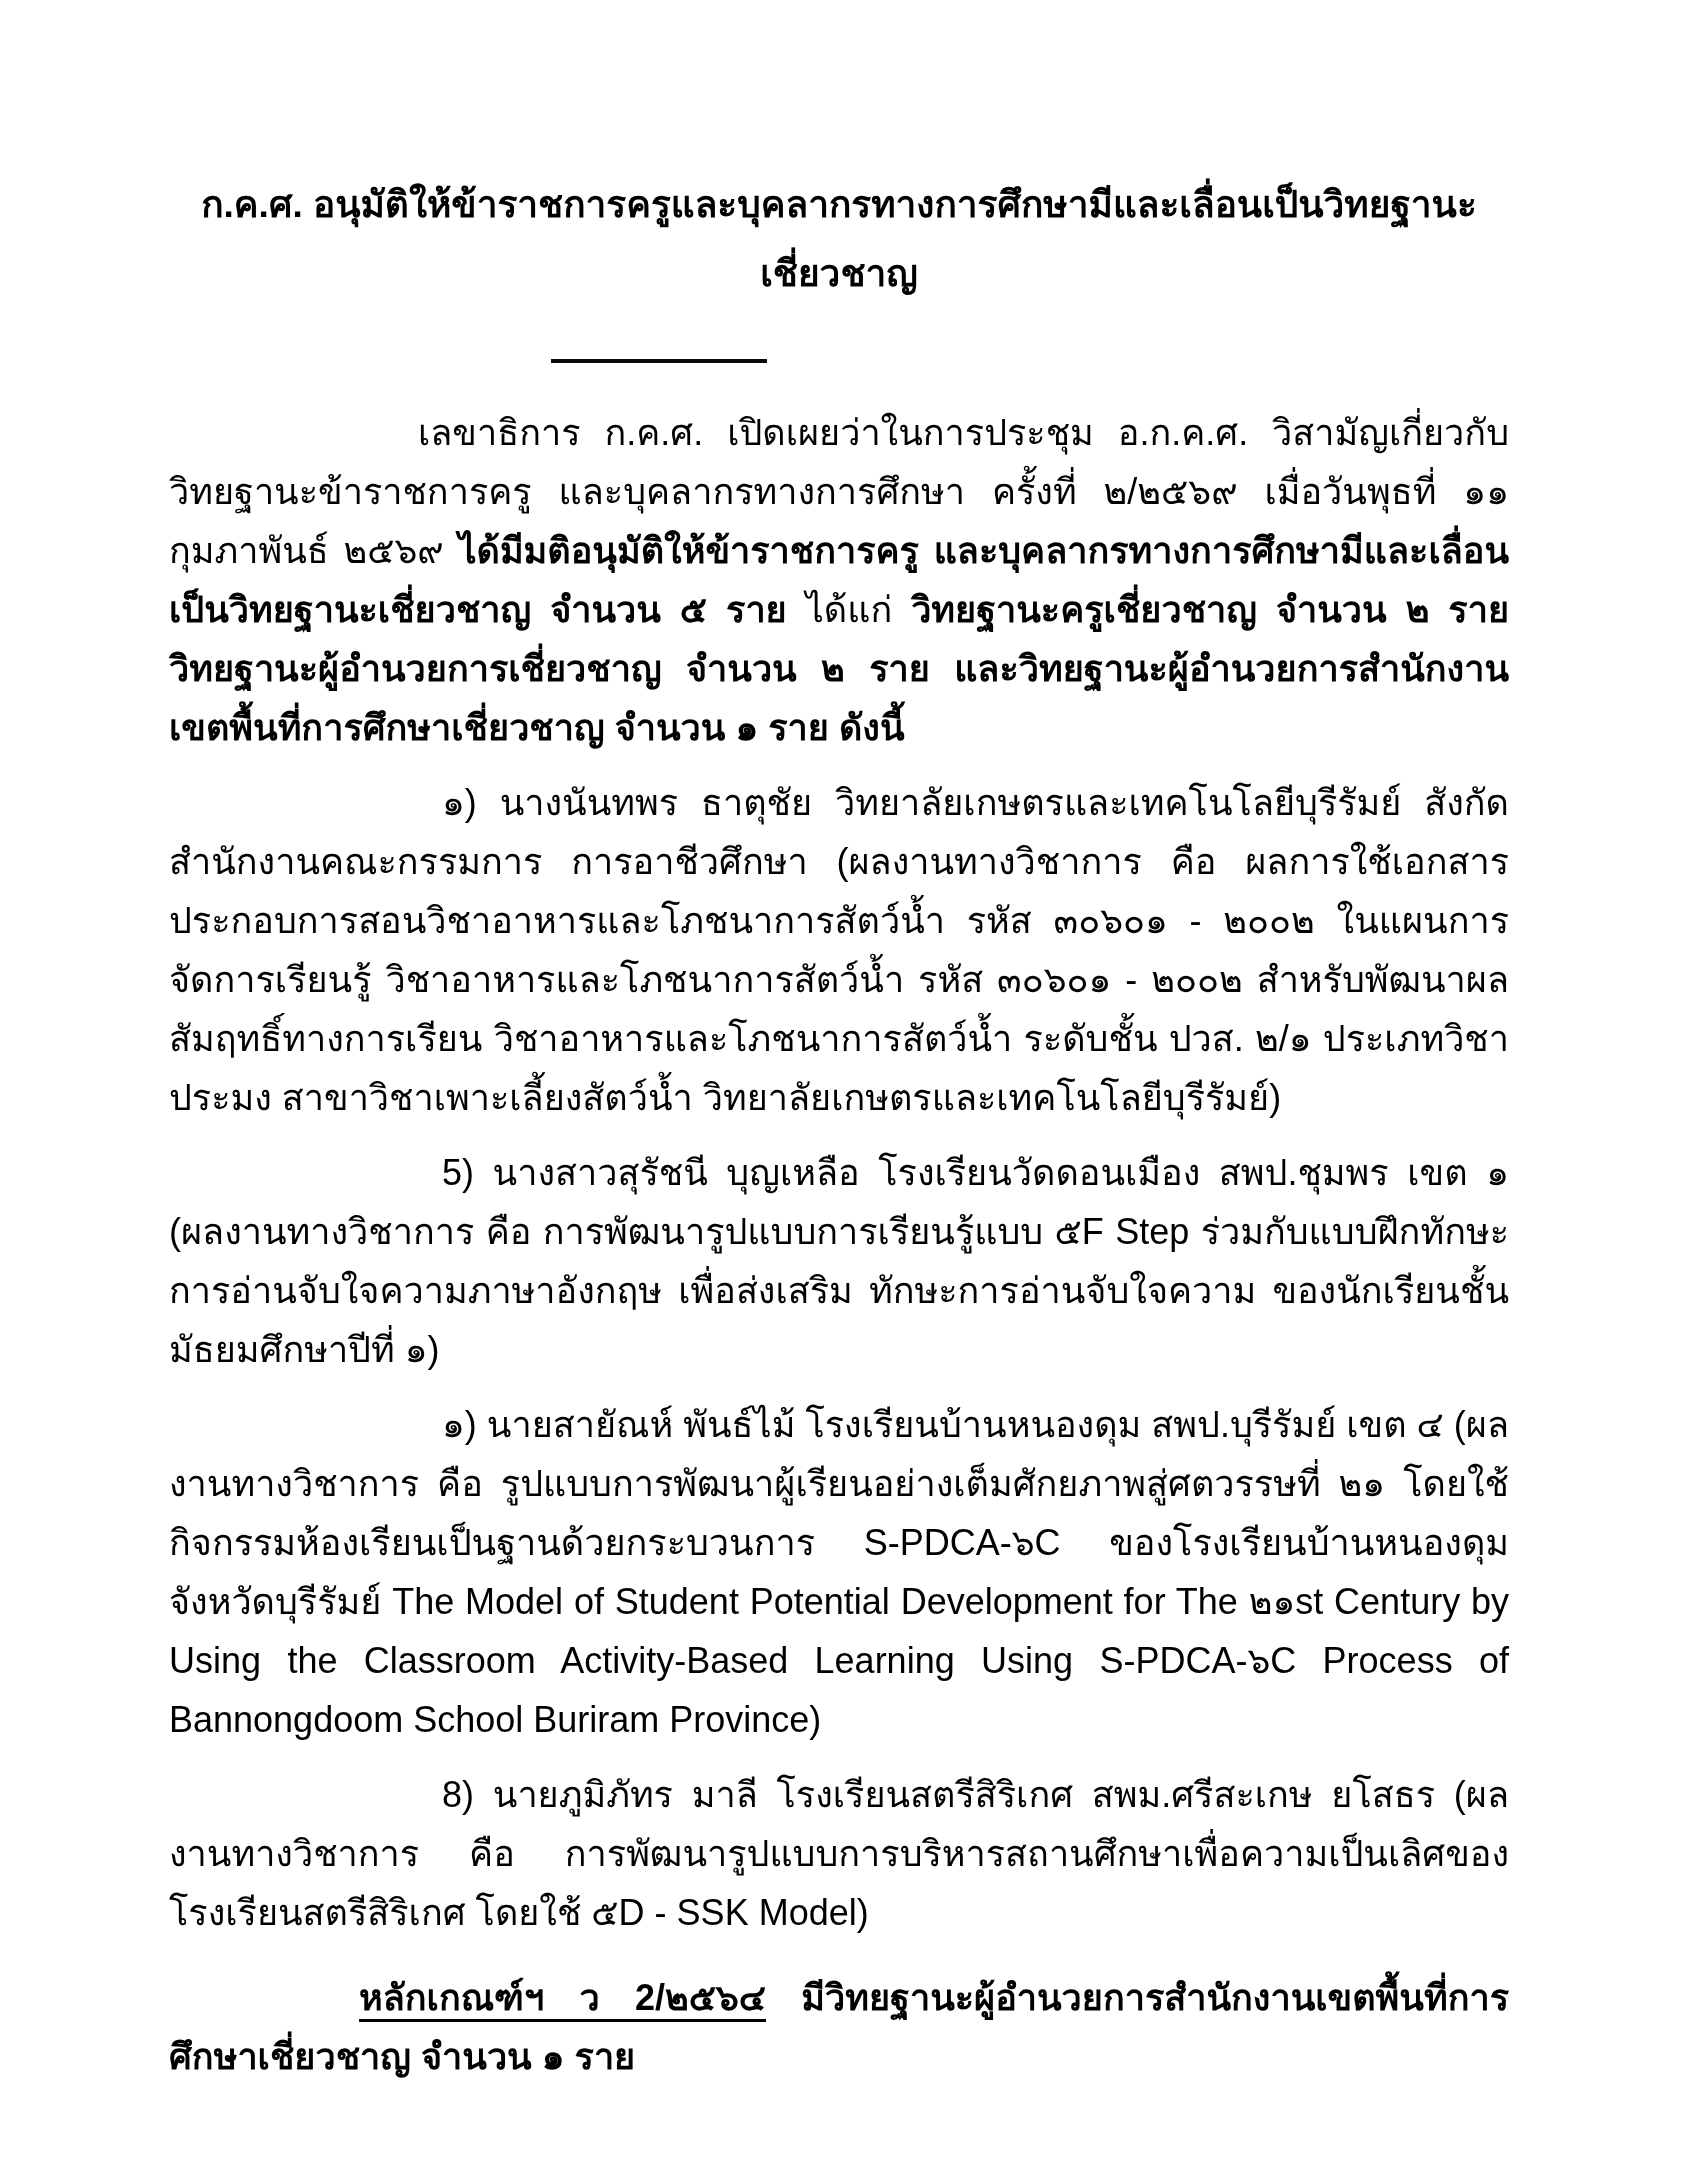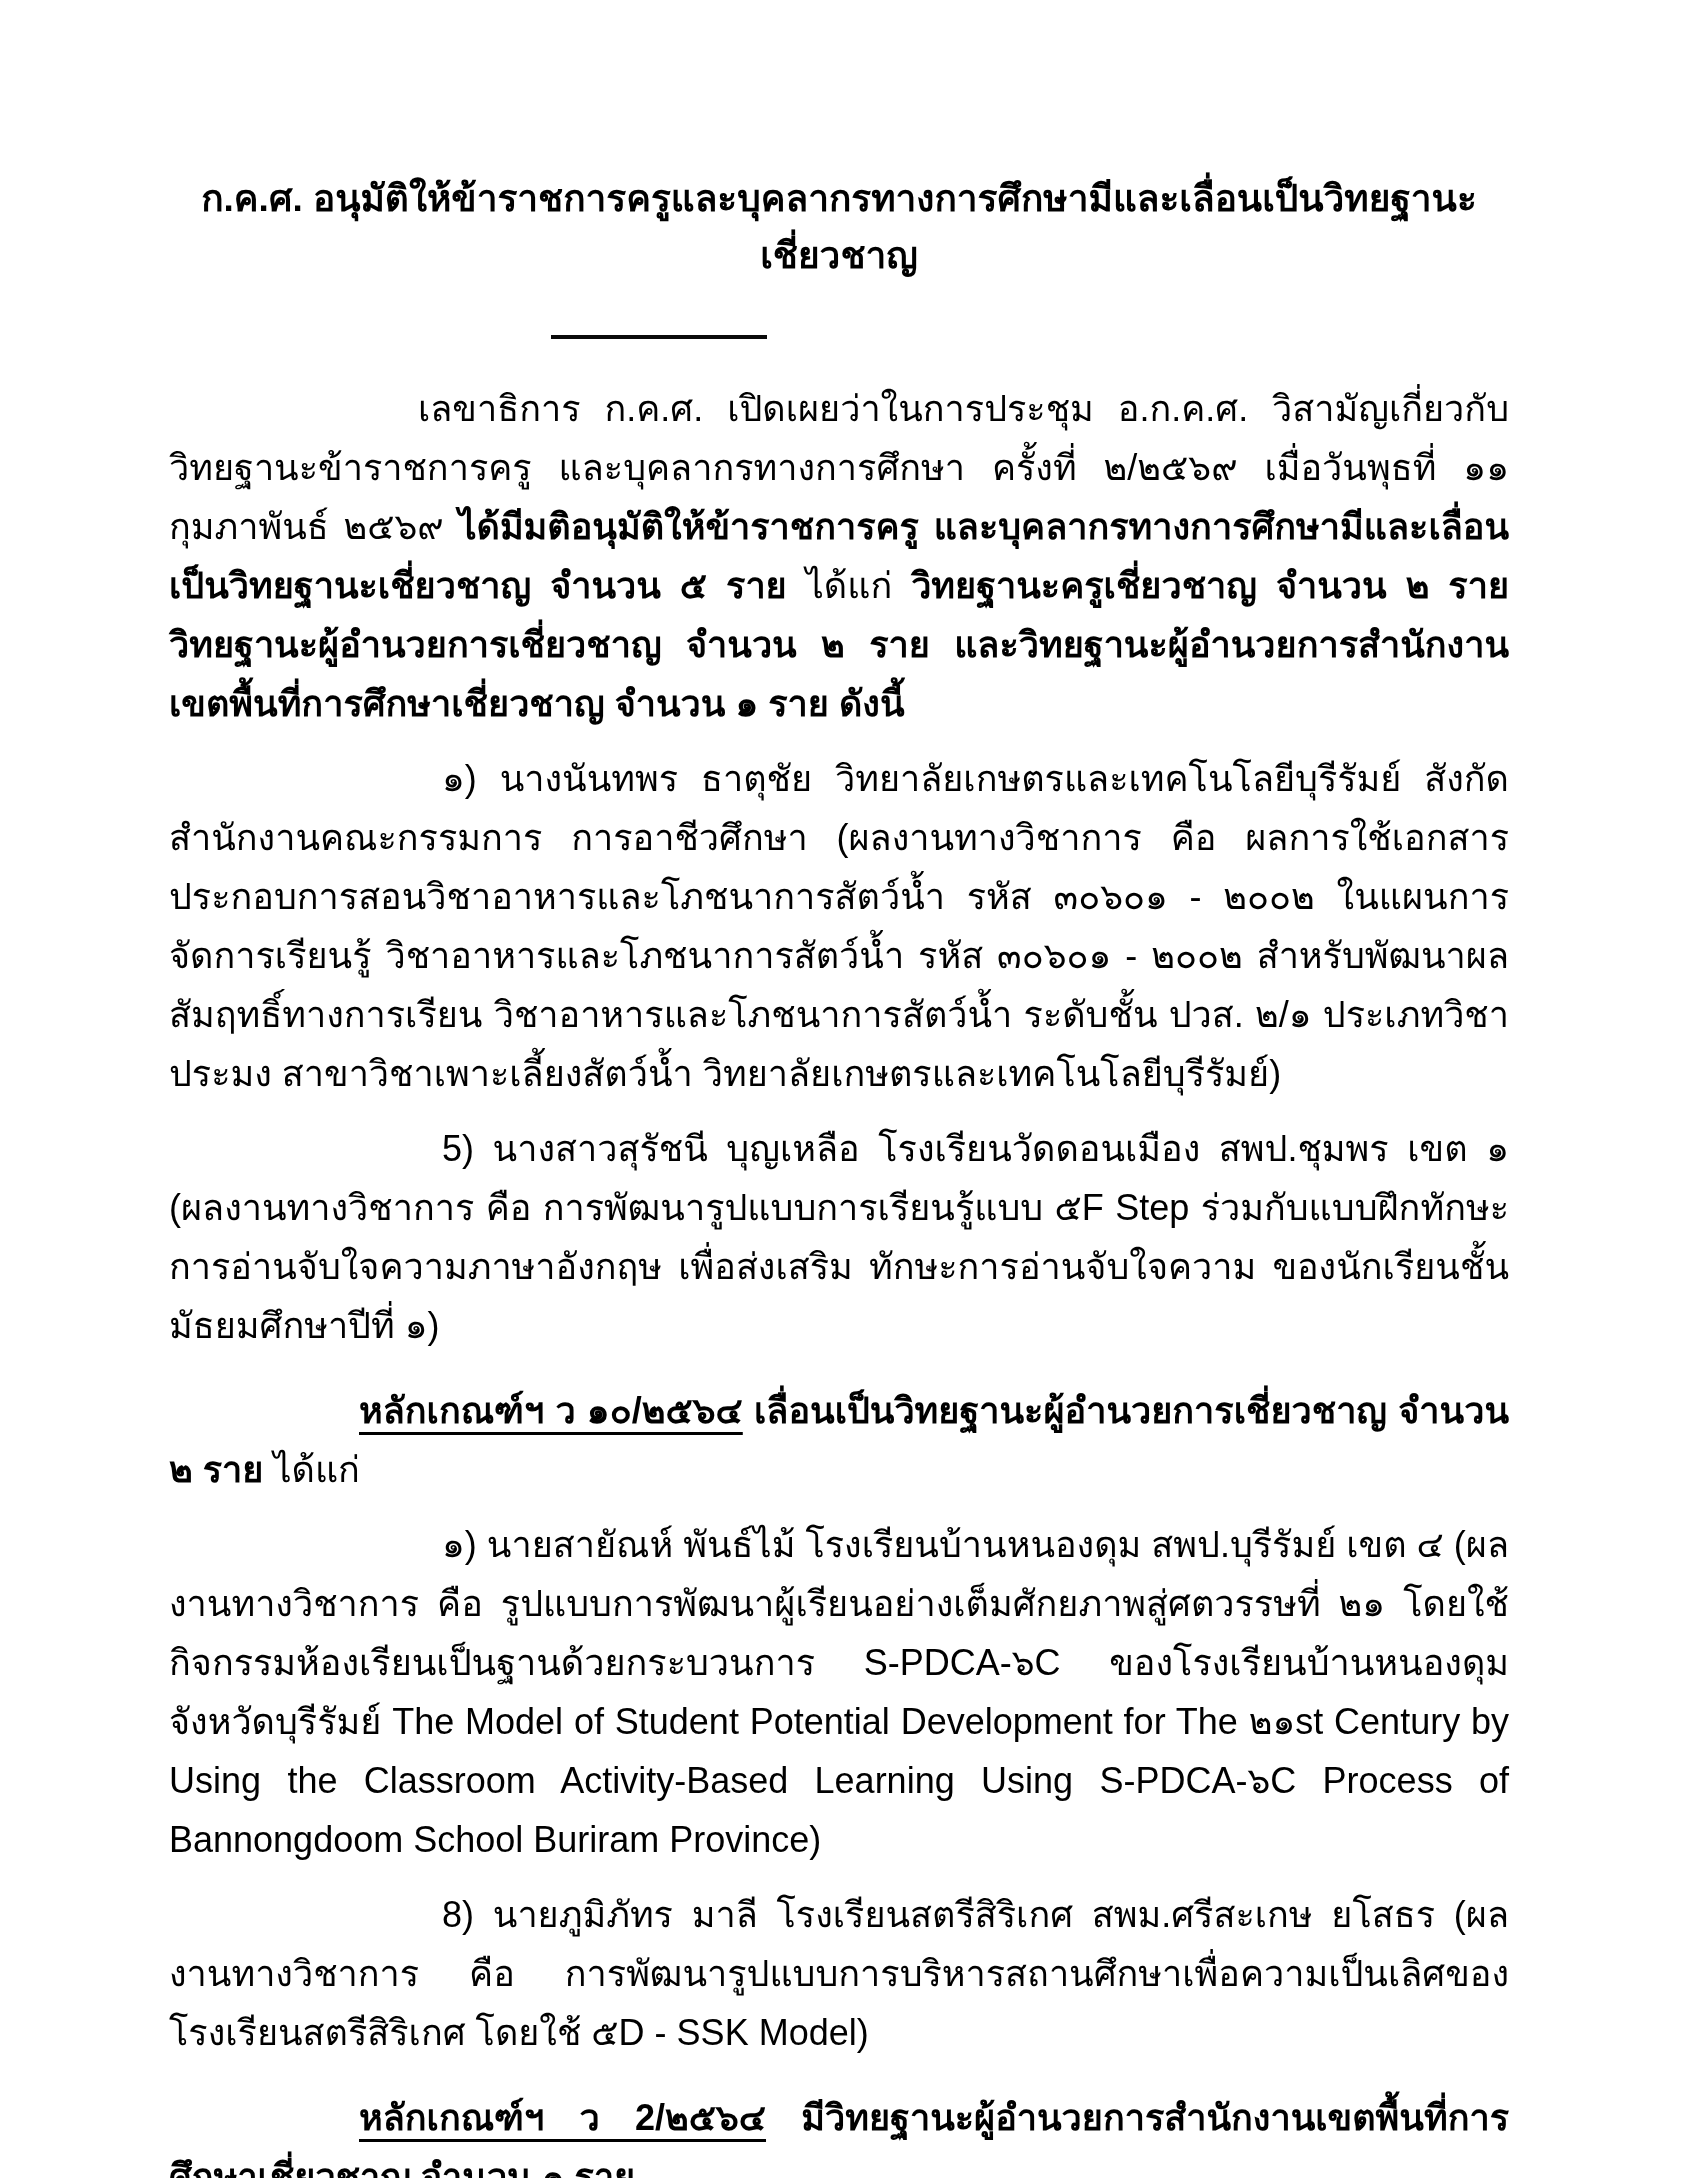--- a/index.html
+++ b/index.html
@@ -18,21 +18,21 @@
     font-family: "Liberation Sans", "DejaVu Sans", sans-serif;
     font-size: 36px;
     line-height: 59px;
     overflow: hidden;
   }
   .title {
     margin: 0;
     text-align: center;
     font-size: 37px;
     font-weight: bold;
-    line-height: 57px;
+    line-height: 69px;
   }
   .divider {
     border: 0;
     border-top: 4px solid #0a0a0a;
     height: 0;
   }
   .divider-top {
     width: 216px;
     margin: 51px 0 0 398px;
   }
@@ -71,23 +71,20 @@
 
   <p class="para intro"><span>เลขาธิการ ก.ค.ศ. เปิดเผยว่าในการประชุม อ.ก.ค.ศ. วิสามัญเกี่ยวกับวิทยฐานะข้าราชการครู และบุคลากรทางการศึกษา ครั้งที่ ๒/๒๕๖๙ เมื่อวันพุธที่ ๑๑ กุมภาพันธ์ ๒๕๖๙</span>
     <span class="b">ได้มีมติอนุมัติให้ข้าราชการครู และบุคลากรทางการศึกษามีและเลื่อนเป็นวิทยฐานะเชี่ยวชาญ จำนวน ๕ ราย</span>
     <span>ได้แก่</span>
     <span class="b">วิทยฐานะครูเชี่ยวชาญ จำนวน ๒ ราย วิทยฐานะผู้อำนวยการเชี่ยวชาญ จำนวน ๒ ราย และวิทยฐานะผู้อำนวยการสำนักงาน เขตพื้นที่การศึกษาเชี่ยวชาญ จำนวน ๑ ราย ดังนี้</span></p>
 
 
   <p class="para item">๑) นางนันทพร ธาตุชัย วิทยาลัยเกษตรและเทคโนโลยีบุรีรัมย์ สังกัดสำนักงานคณะกรรมการ การอาชีวศึกษา (ผลงานทางวิชาการ คือ ผลการใช้เอกสารประกอบการสอนวิชาอาหารและโภชนาการสัตว์น้ำ รหัส ๓๐๖๐๑ - ๒๐๐๒ ในแผนการจัดการเรียนรู้ วิชาอาหารและโภชนาการสัตว์น้ำ รหัส ๓๐๖๐๑ - ๒๐๐๒ สำหรับพัฒนาผลสัมฤทธิ์ทางการเรียน วิชาอาหารและโภชนาการสัตว์น้ำ ระดับชั้น ปวส. ๒/๑ ประเภทวิชาประมง สาขาวิชาเพาะเลี้ยงสัตว์น้ำ วิทยาลัยเกษตรและเทคโนโลยีบุรีรัมย์)</p>
   <p class="para item">5) นางสาวสุรัชนี บุญเหลือ โรงเรียนวัดดอนเมือง สพป.ชุมพร เขต ๑ (ผลงานทางวิชาการ คือ การพัฒนารูปแบบการเรียนรู้แบบ ๕F Step ร่วมกับแบบฝึกทักษะการอ่านจับใจความภาษาอังกฤษ เพื่อส่งเสริม ทักษะการอ่านจับใจความ ของนักเรียนชั้นมัธยมศึกษาปีที่ ๑)</p>
 
-  <p class="para heading"><span class="criteria">หลักเกณฑ์ฯ ว ๑๐/๒๕๖๔</span>
-    <span class="b">เลื่อนเป็นวิทยฐานะผู้อำนวยการเชี่ยวชาญ จำนวน ๒ ราย</span>
-    <span>ได้แก่</span></p>
 
   <p class="para item">๑) นายสายัณห์ พันธ์ไม้ โรงเรียนบ้านหนองดุม สพป.บุรีรัมย์ เขต ๔ (ผลงานทางวิชาการ คือ รูปแบบการพัฒนาผู้เรียนอย่างเต็มศักยภาพสู่ศตวรรษที่ ๒๑ โดยใช้กิจกรรมห้องเรียนเป็นฐานด้วยกระบวนการ S-PDCA-๖C ของโรงเรียนบ้านหนองดุม จังหวัดบุรีรัมย์ The Model of Student Potential Development for The ๒๑st Century by Using the Classroom Activity-Based Learning Using S-PDCA-๖C Process of Bannongdoom School Buriram Province)</p>
   <p class="para item">8) นายภูมิภัทร มาลี โรงเรียนสตรีสิริเกศ สพม.ศรีสะเกษ ยโสธร (ผลงานทางวิชาการ คือ การพัฒนารูปแบบการบริหารสถานศึกษาเพื่อความเป็นเลิศของโรงเรียนสตรีสิริเกศ โดยใช้ ๕D - SSK Model)</p>
 
   <p class="para heading"><span class="criteria">หลักเกณฑ์ฯ ว 2/๒๕๖๔</span>
     <span class="b">มีวิทยฐานะผู้อำนวยการสำนักงานเขตพื้นที่การศึกษาเชี่ยวชาญ จำนวน ๑ ราย</span>
     </p>
 
 </div>
 

